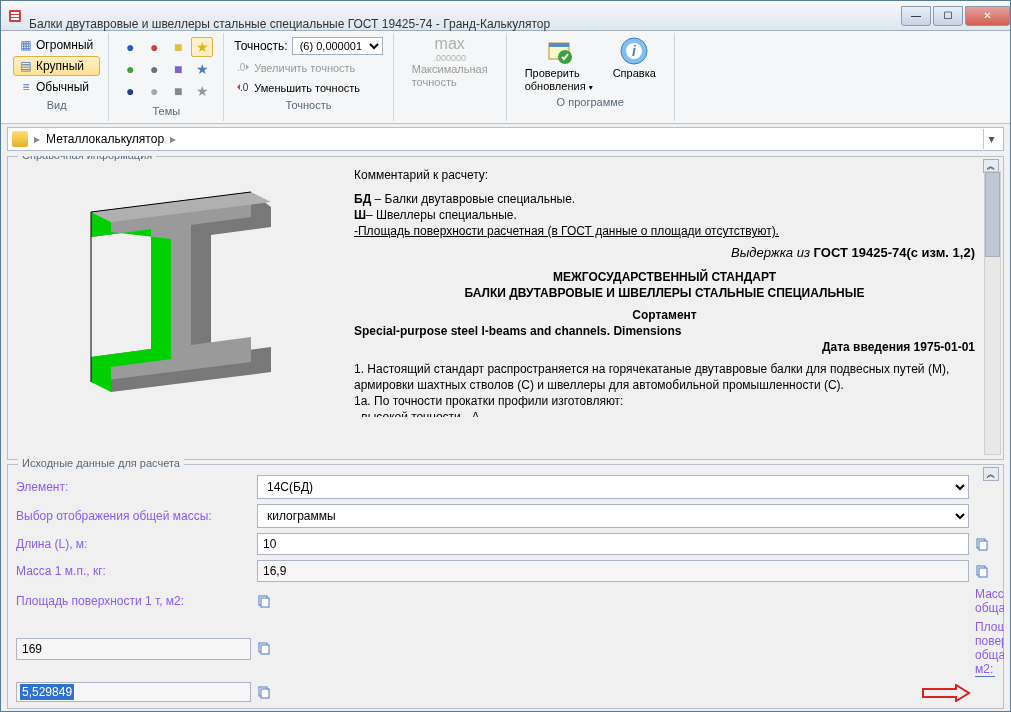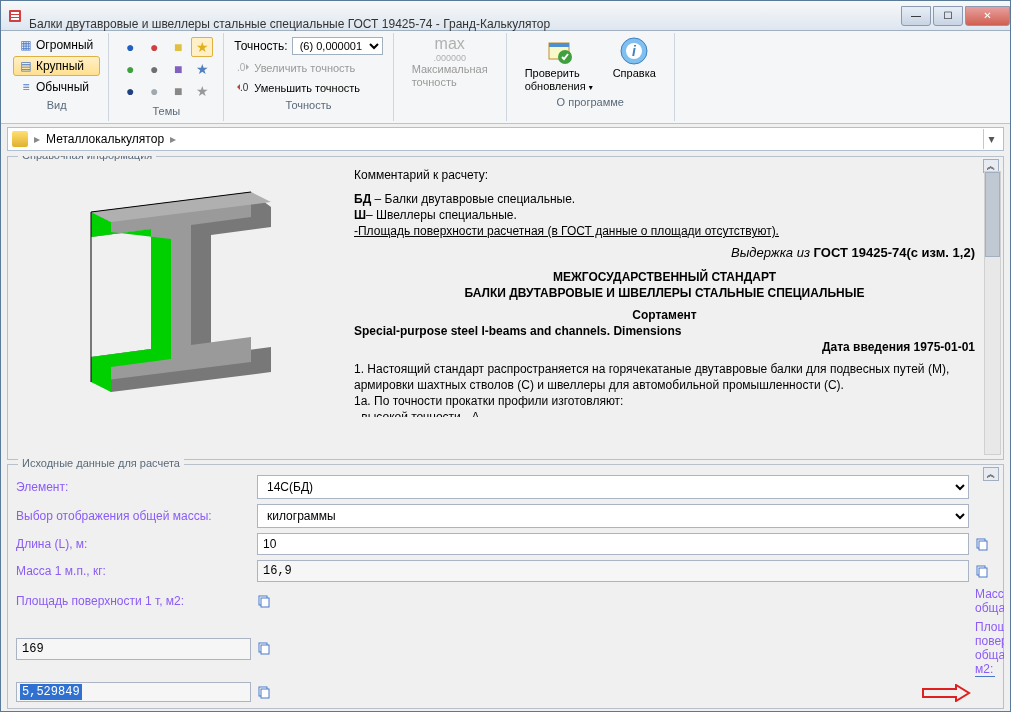--- a/index.html
+++ b/index.html
@@ -50,21 +50,21 @@
   .beam-img { width: 330px; padding: 10px; display: flex; align-items: center; justify-content: center; }
   .ref-text { flex: 1; font-size: 12px; line-height: 16px; overflow: hidden; padding-right: 20px; }
   .ref-scroll { position: absolute; right: 2px; top: 14px; bottom: 4px; width: 17px; background: #e8e8e8; border: 1px solid #d0d0d0; }
   .ref-scroll-thumb { position: absolute; top: 0; left: 0; right: 0; height: 30%; background: #c0c8d4; border: 1px solid #a0b0c0; }
   
   .input-panel { flex-shrink: 0; }
   .input-grid { display: grid; grid-template-columns: 235px 1fr 20px; gap: 5px 6px; align-items: center; }
   .input-label { font-size: 12px; color: #8b5cf6; }
   .input-label.active-row { border-bottom: 1px solid #4a78c8; }
   .input-field { border: 1px solid #aab4c4; padding: 3px 5px; font-size: 12px; background: #fff; width: 100%; }
-  .input-field.readonly { background: #f6f6f6; font-family: Liberation Mono, monospace; }
+  .input-field.readonly { background: #f6f6f6; }
   .selected-text { background: #3070d0; color: #fff; padding: 1px 2px; }
   .copy-icon { width: 15px; height: 15px; cursor: pointer; color: #4a78c8; }
   .red-arrow { position: absolute; right: 32px; bottom: 6px; }
   
   svg { display: block; }
 </style>
 </head>
 <body>
 
 <div class="window">

